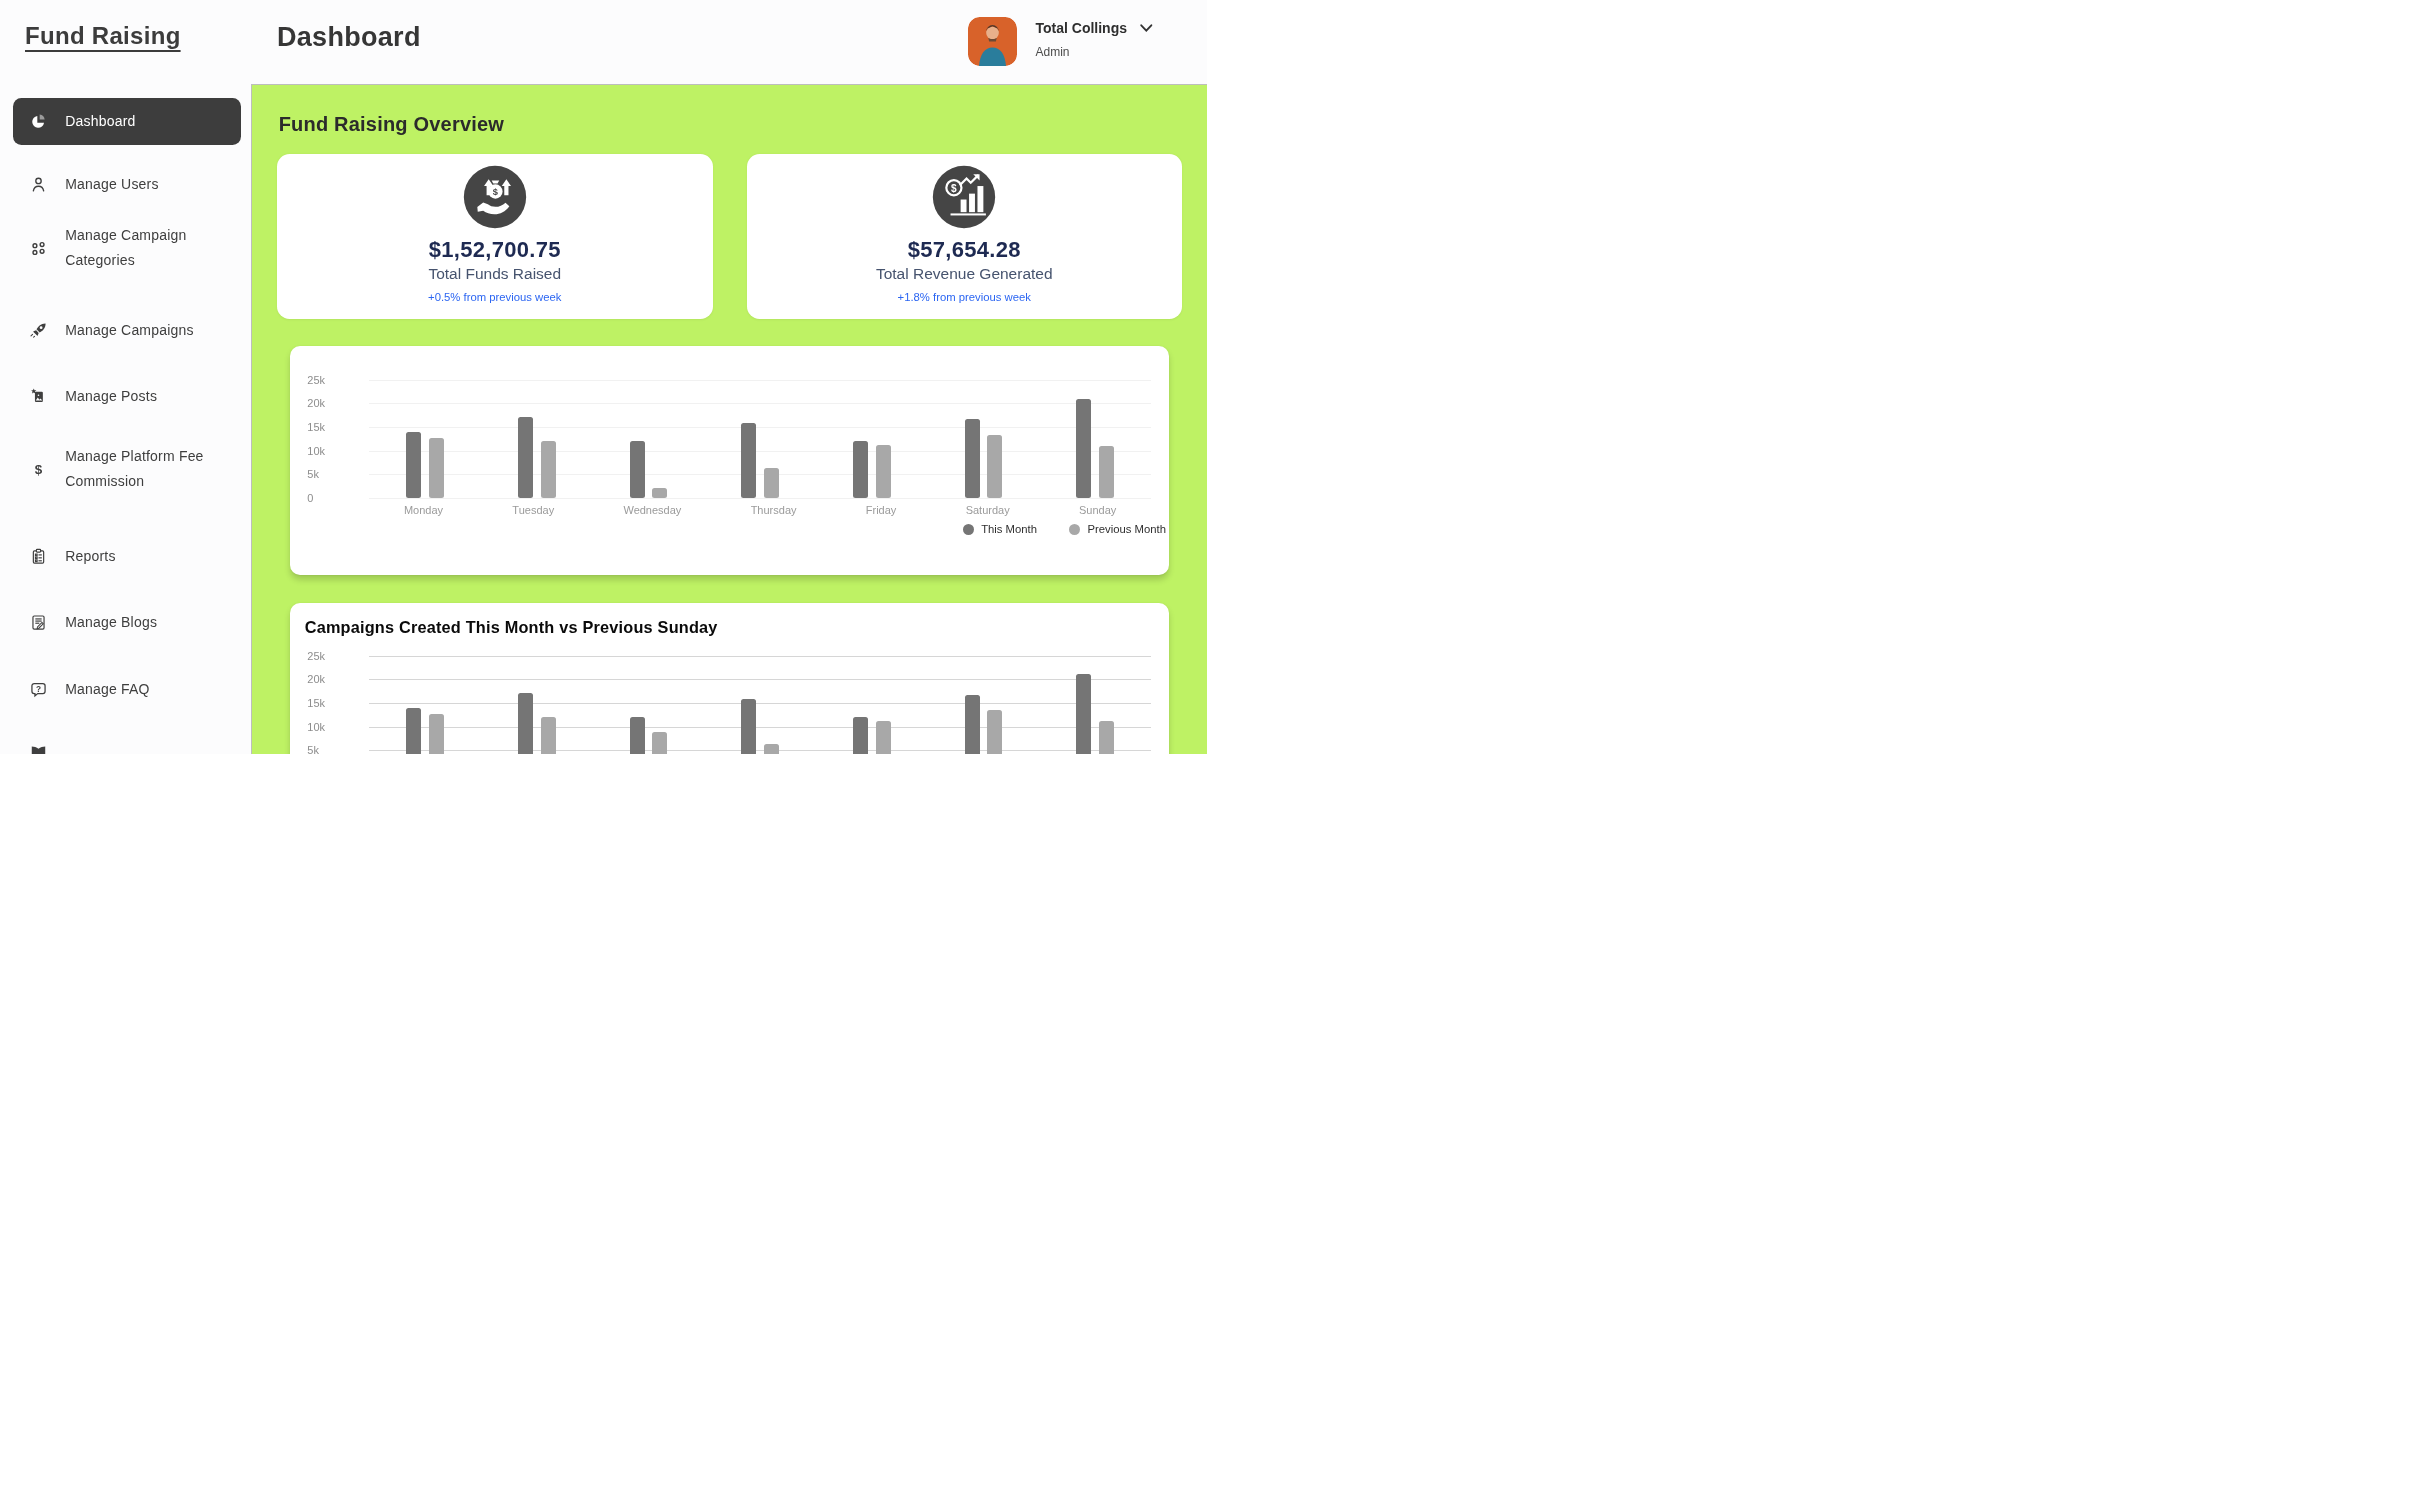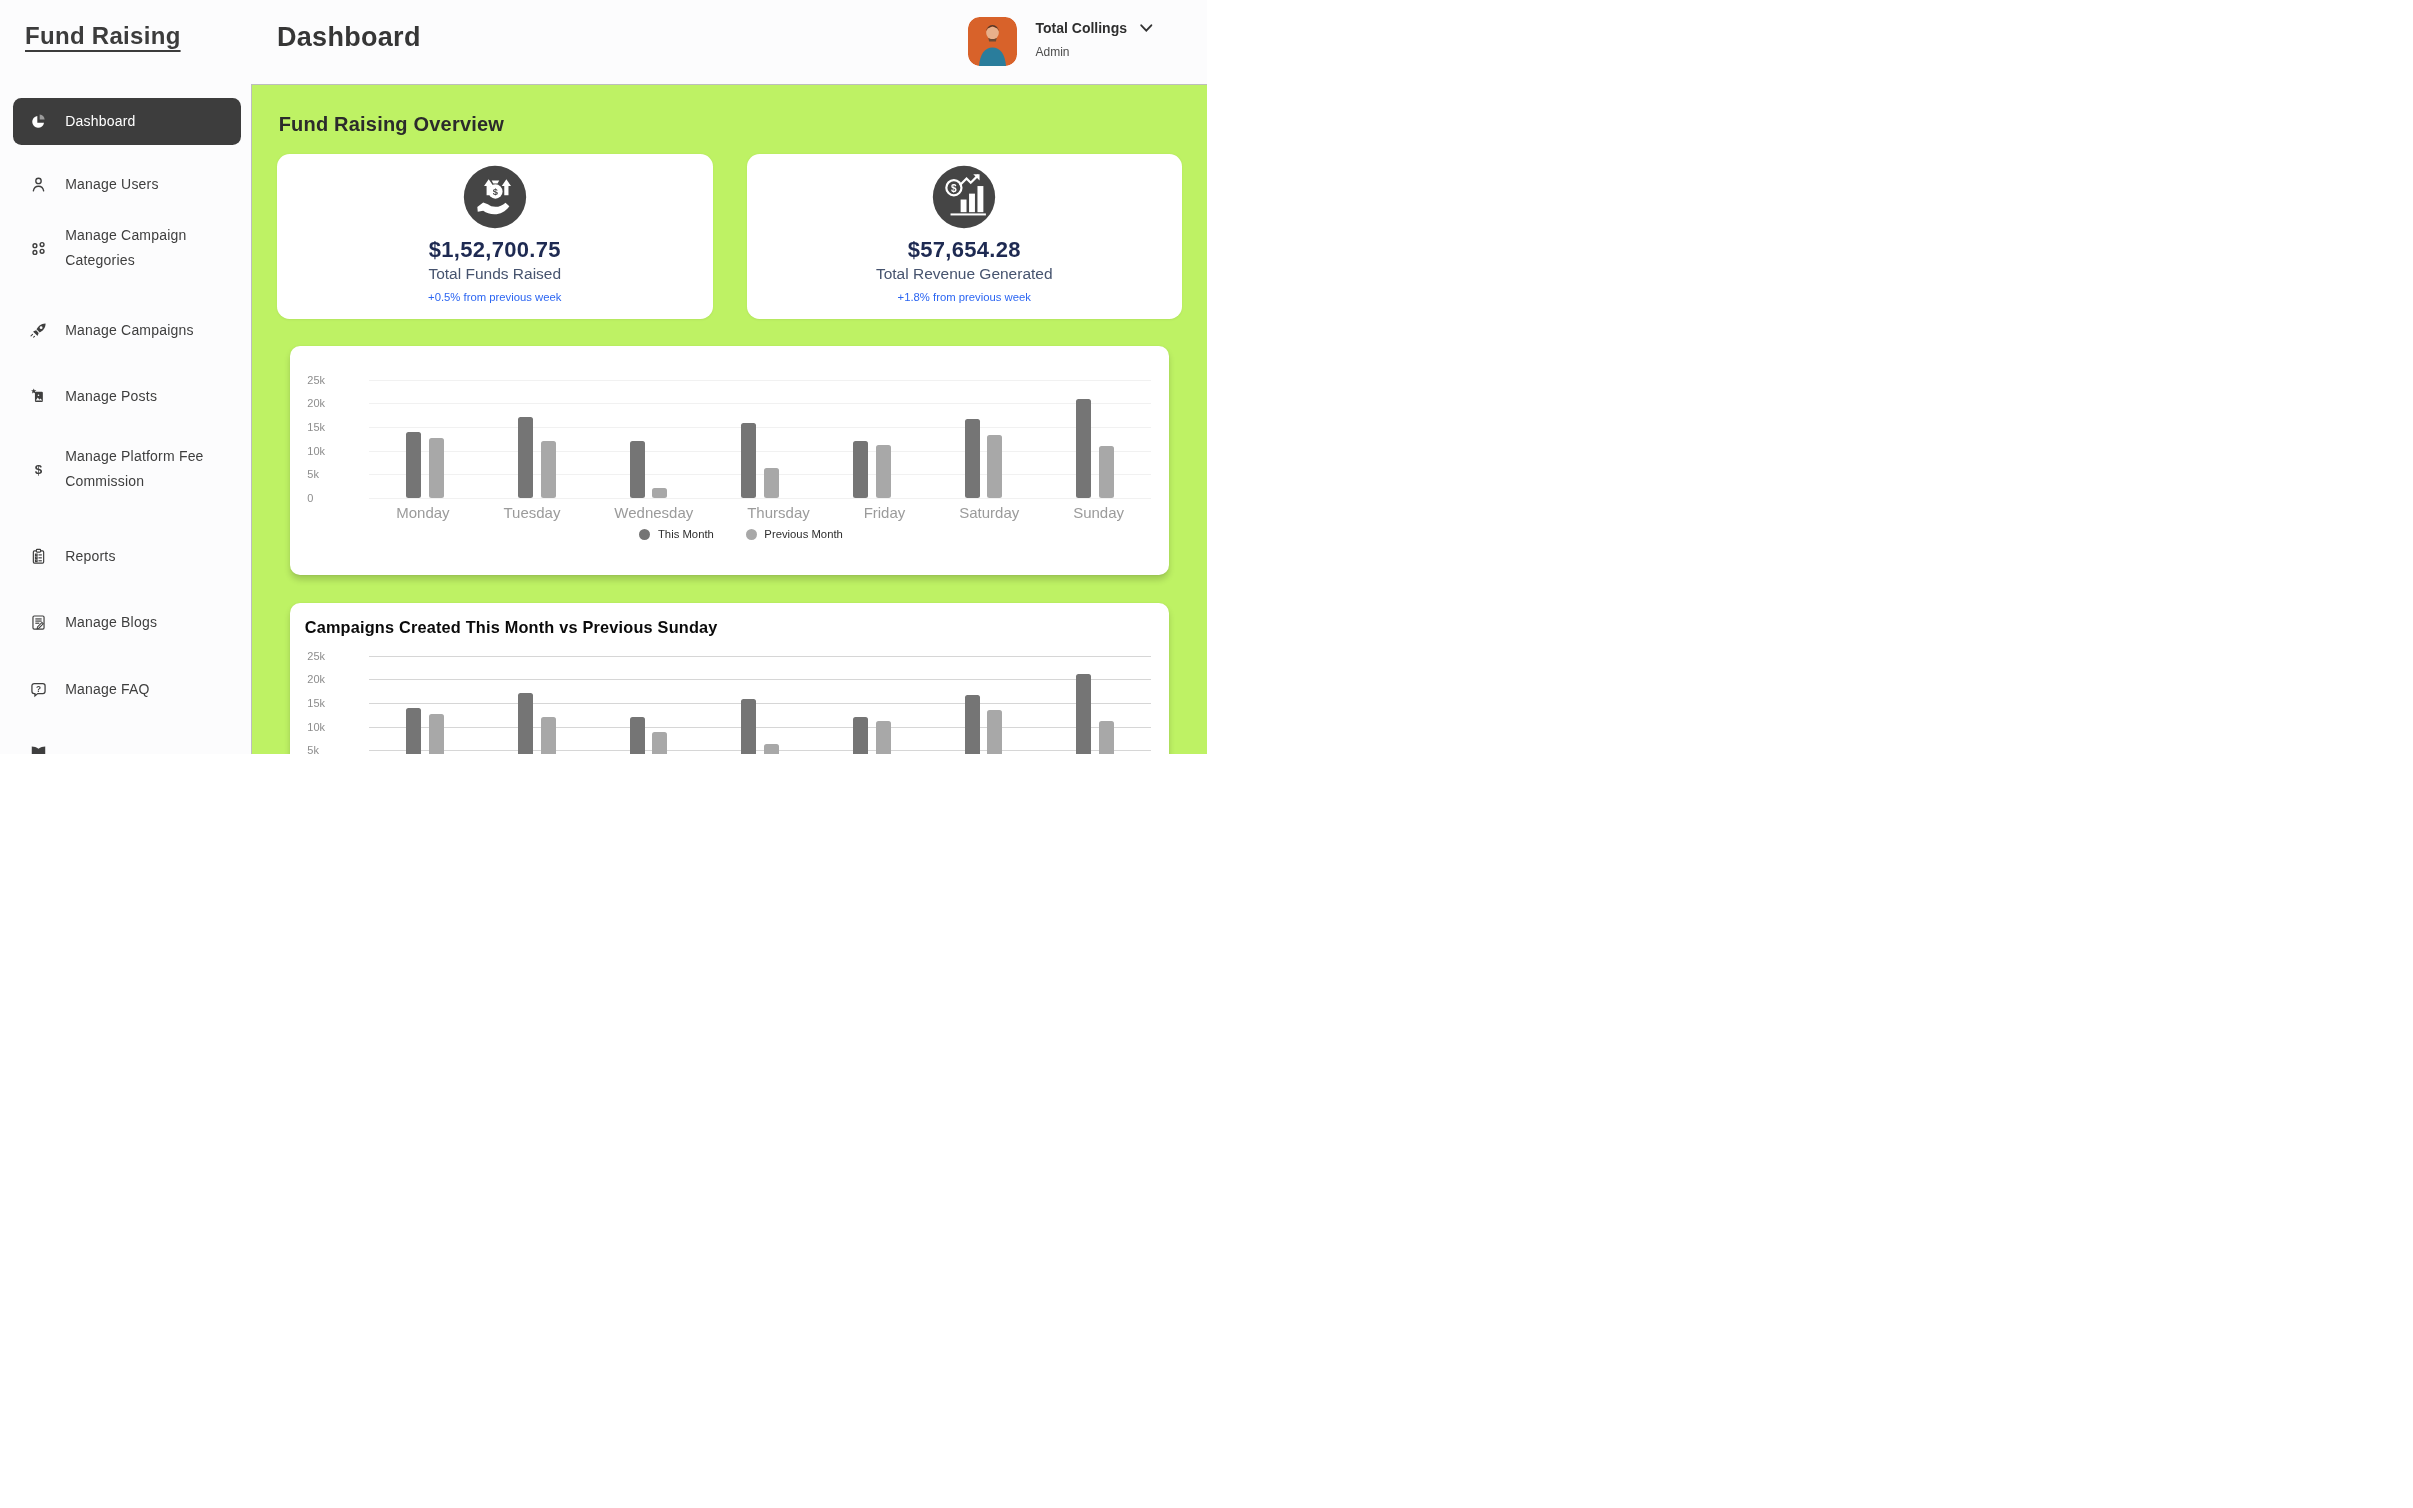--- a/index.html
+++ b/index.html
@@ -60,22 +60,22 @@
   .ylabel { position:absolute; left:6px; transform:translateY(-50%); font-size:11px;
     color:#8d8d8d; }
   .plot { position:absolute; left:68px; right:0; top:0; bottom:0; }
   .gridline { position:absolute; left:0; right:0; height:0.8px; background:#f1f1f1; }
   .chart-card.second .gridline { background:#d6d6d6; }
   .bars-row { position:absolute; left:0; right:0; top:0; bottom:0; display:flex;
     justify-content:space-around; align-items:flex-end; }
   .bar-group { display:flex; gap:7.5px; align-items:flex-end; }
   .bar { width:15px; border-radius:2.5px; }
   .xlabels { margin-left:68px; display:flex; justify-content:space-around; margin-top:5.9px; }
-  .xlabel { font-size:15px; color:#9b9b9b; }
-  .legend { display:flex; justify-content:center; gap:32px; margin-top:7.5px;
+  .xlabel { font-size:11px; color:#9b9b9b; }
+  .legend { display:flex; justify-content:flex-end; gap:32px; margin-top:7.5px;
     transform:translateX(15px); }
   .legend-item { display:flex; align-items:center; gap:7.5px; cursor:pointer; }
   .legend-dot { width:11px; height:11px; border-radius:50%; }
   .legend-label { font-size:11.3px; color:#2f2f2f; }
 </style>
 </head>
 <body>
 
 <div id="app">
 

